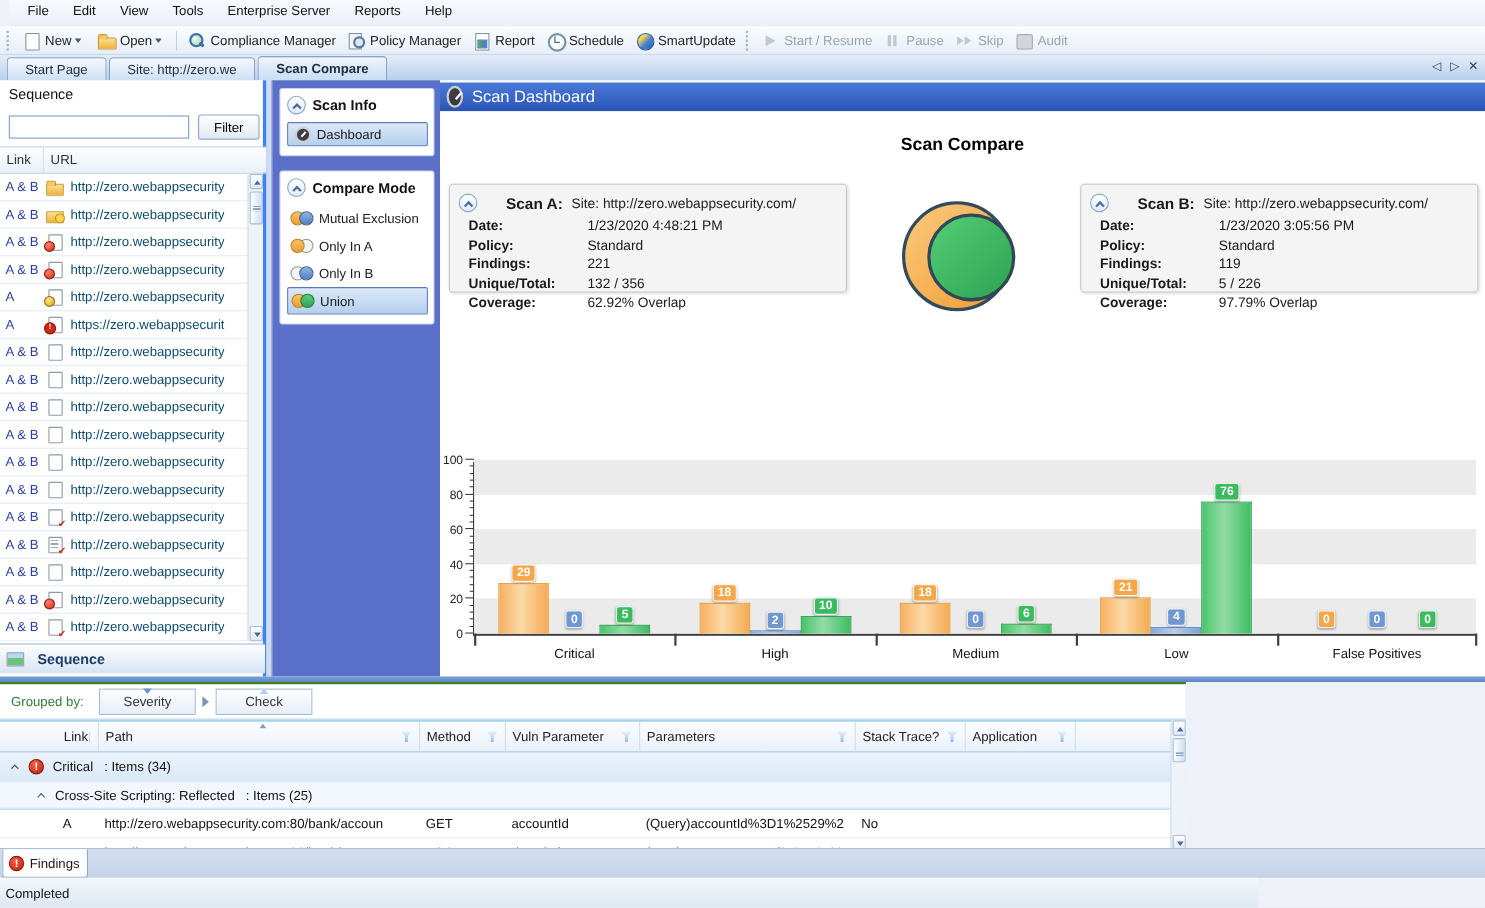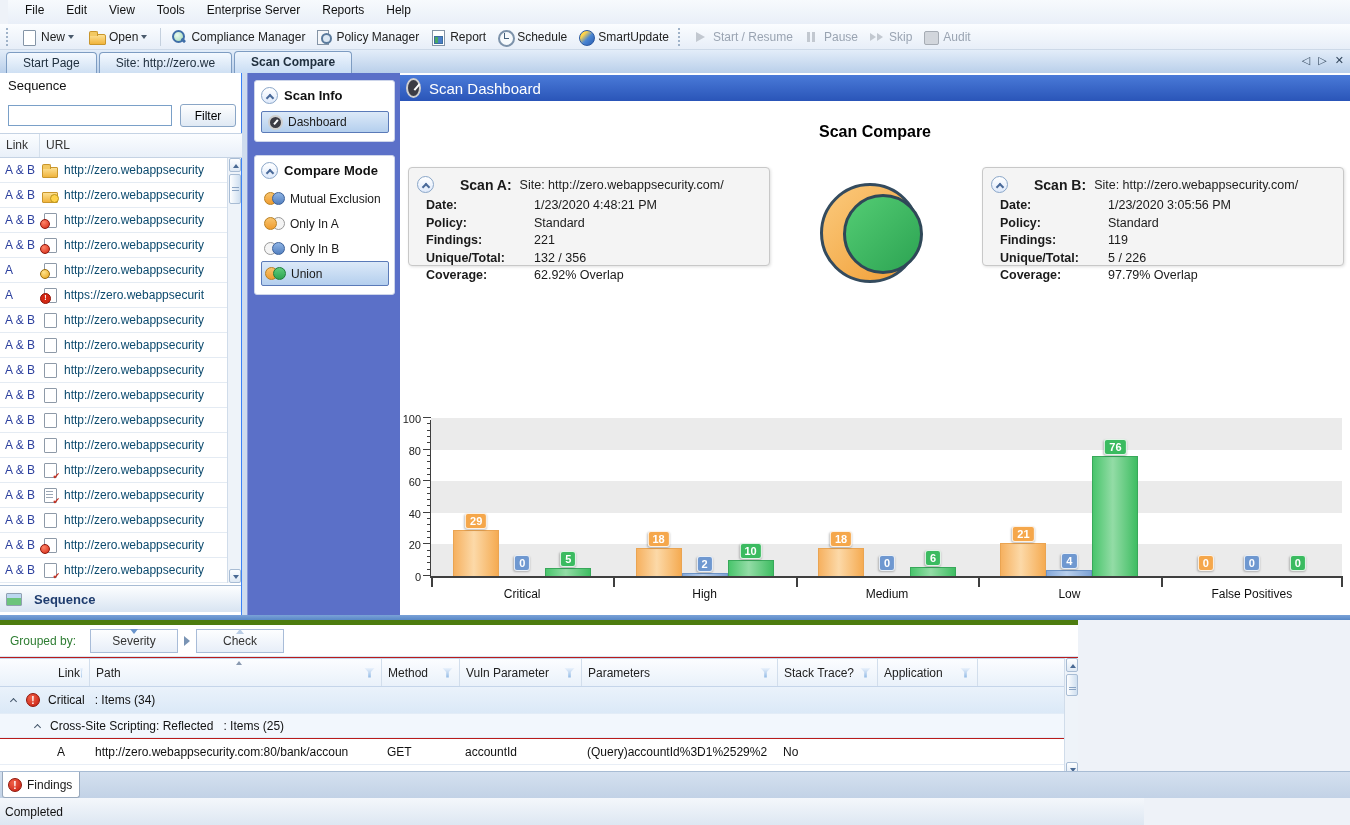--- a/index.html
+++ b/index.html
@@ -40,21 +40,21 @@
   .tabbar { position:absolute; left:0; top:50px; width:1350px; height:23px; background:linear-gradient(#e3edf9,#b9cfea); display:flex; align-items:flex-end; padding-left:6px; }
   .tab { height:21px; line-height:20px; padding:0 16px; margin-right:2px; border:1px solid #7d9cc2; border-bottom:none; border-radius:4px 4px 0 0; background:linear-gradient(#f4f9ff,#cfe0f3); color:#20303f; }
   .tab.active { background:linear-gradient(#eef5fd,#c9ddf4); font-weight:bold; height:22px; }
   .tabnav { position:absolute; right:6px; top:4px; display:flex; gap:8px; color:#33475c; font-size:11px; }
   .tabnav span { cursor:default; }
 
   
   .main { position:absolute; left:0; top:73px; width:1350px; height:542px; background:#cfdcee; }
 
   
-  .left-panel { position:absolute; left:0; top:0; width:242px; height:542px; background:#fff; border-right:1px solid #3b82f6; }
+  .left-panel { position:absolute; left:0; top:0; width:242px; height:542px; background:#fff; border-right:3px solid #3b82f6; }
   .seq-title { position:absolute; left:8px; top:5px; font-size:13px; color:#111; }
   .filter-row { position:absolute; left:0; top:30px; width:242px; height:26px; }
   .filter-input { position:absolute; left:8px; top:2px; width:164px; height:21px; border:1px solid #7aa0c8; font-size:12px; padding:0 4px; font-family:"Liberation Sans",sans-serif; }
   .filter-btn { position:absolute; left:180px; top:1px; width:56px; height:23px; border:1px solid #8aa6c6; border-radius:3px; background:linear-gradient(#fefefe,#dfe9f4); font-size:12px; font-family:"Liberation Sans",sans-serif; }
   .seq-header { position:absolute; left:0; top:60px; width:242px; height:25px; background:linear-gradient(#fbfdff,#e9f0f9); border-top:1px solid #c5d3e4; border-bottom:1px solid #c5d3e4; display:flex; color:#333; }
   .seq-header .h-link { width:40px; padding:4px 0 0 6px; border-right:1px solid #d5e0ec; }
   .seq-header .h-url { flex:1; padding:4px 0 0 6px; }
   .seq-rows { position:absolute; left:0; top:85px; width:228px; height:425px; overflow:hidden; }
   .seq-row { height:25px; display:flex; align-items:center; border-bottom:1px solid #e4ebf3; }
   .seq-link { width:40px; padding-left:5px; color:#2b3f9e; flex:0 0 40px; }
@@ -139,21 +139,21 @@
   .vbadge { position:absolute; transform:translateX(-50%); font-weight:bold; font-size:11px; color:#fff; padding:0 4px; height:16px; line-height:15px; border-radius:3px; border:1px solid rgba(255,255,255,.85); box-shadow:0 1px 2px rgba(0,0,0,.25); }
   .vbadge.sA { background:#f5a74b; } .vbadge.sB { background:#6f98d0; } .vbadge.sI { background:#3bbb60; }
   .legend { position:absolute; top:4px; right:3px; display:flex; align-items:center; gap:5px; font-size:11.5px; color:#111; }
   .sw { width:15px; height:13px; border-radius:3px; display:inline-block; }
   .sw.sA { background:linear-gradient(#fcd9a8,#f5ab52); border:1px solid #d89a4a; }
   .sw.sB { background:linear-gradient(#b8cfec,#7da2d4); border:1px solid #6b94c8; }
   .sw.sI { background:linear-gradient(#93dca6,#3fbd62); border:1px solid #44a864; }
 
   
   .split { position:absolute; left:0; top:615px; width:1350px; height:5px; background:linear-gradient(#7aa2d8,#5988c6); }
-  .findings { position:absolute; left:0; top:620px; width:1078px; height:151px; background:#b91c1c; border-top:5px solid #4d7c0f; overflow:hidden; }
+  .findings { position:absolute; left:0; top:620px; width:1078px; height:151px; background:#7dd3fc; border-top:2px solid #4d7c0f; overflow:hidden; }
   .groupedby { position:absolute; left:0; top:0; width:1350px; height:32px; background:#fff; border-bottom:1px solid #d8e2ee; display:flex; align-items:center; padding-left:10px; }
   .gb-label { color:#2e7d32; margin-right:14px; }
   .gb-btn { position:relative; width:88px; height:24px; border:1px solid #a8bcd8; background:linear-gradient(#fdfeff,#e7eef8); text-align:center; line-height:22px; color:#333; }
   .gb-arrow-down { position:absolute; left:50%; top:-1px; transform:translateX(-50%); width:0; height:0; border-left:4px solid transparent; border-right:4px solid transparent; border-top:5px solid #6a94cc; }
   .gb-arrow-up { position:absolute; left:50%; top:-1px; transform:translateX(-50%); width:0; height:0; border-left:4px solid transparent; border-right:4px solid transparent; border-bottom:5px solid #b9cde6; }
   .gb-sep { width:0; height:0; border-top:5px solid transparent; border-bottom:5px solid transparent; border-left:6px solid #7a94b4; margin:0 6px; }
   .fgrid { display:grid; grid-template-columns:28px 24px 38px 292px 78px 122px 196px 100px 100px 1fr; }
   .fheader { position:absolute; left:0; top:33px; width:1336px; height:29px; background:linear-gradient(#fcfdff,#e9f1fa); border-top:1px solid #c5d5ea; border-bottom:1px solid #c5d5ea; }
   .fh-cell { position:relative; border-right:1px solid #d2deec; display:flex; align-items:center; justify-content:space-between; padding:0 6px; color:#222; }
   .fh-cell.empty { border-right:none; }

